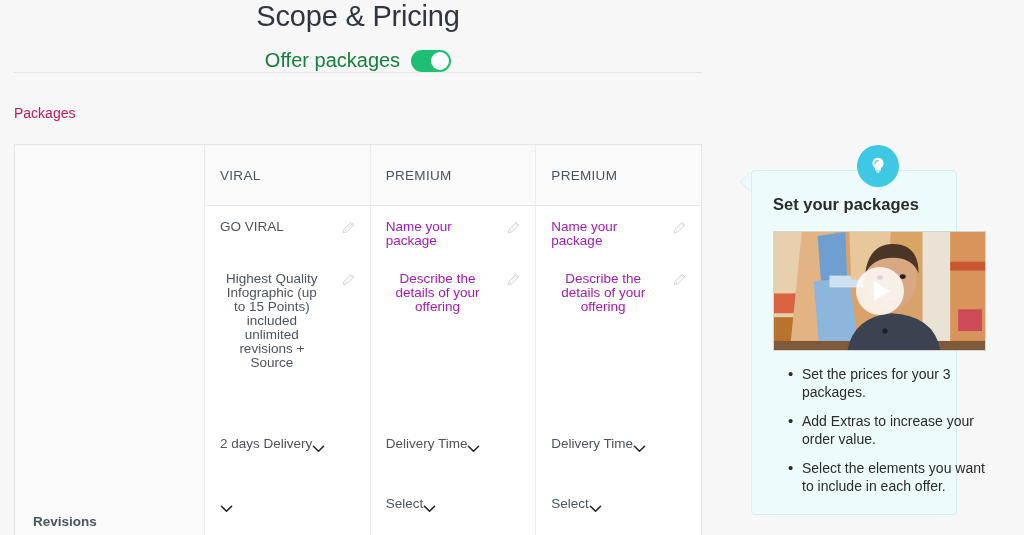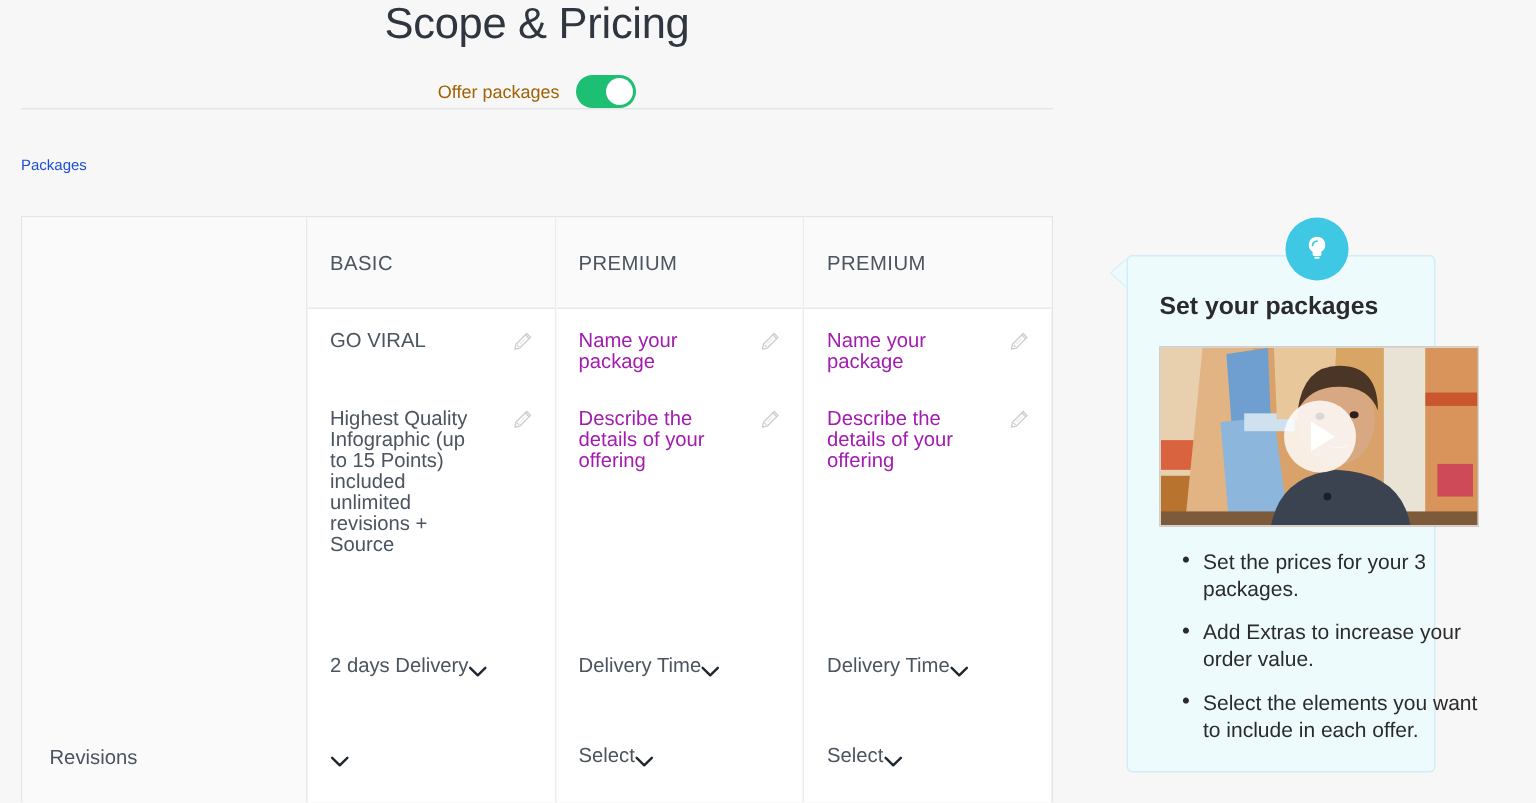--- a/index.html
+++ b/index.html
@@ -13,39 +13,39 @@
 
   
   .header {
     position: absolute; left: 14px; top: 0px; width: 688px; height: 72px;
     display: flex; align-items: center; justify-content: space-between; flex-direction: column;
   }
   .page-title {
     font-size: 29px; font-weight: 400; color: #2f3640; letter-spacing: -0.2px;
   }
   .toggle-wrap { display: flex; align-items: center; gap: 11px; }
-  .toggle-label { font-size: 12px; color: #a16207; }
+  .toggle-label { font-size: 20px; color: #15803d; }
   .toggle {
     width: 40px; height: 22px; border-radius: 11px;
     background: #1dbf73; position: relative; cursor: pointer;
     box-shadow: inset 0 0 0 0 rgba(0,0,0,.05);
   }
   .toggle .knob {
     position: absolute; right: 2px; top: 2px;
     width: 18px; height: 18px; border-radius: 50%; background: #ffffff;
   }
   .divider {
     position: absolute; left: 14px; top: 72px; width: 688px; height: 1px;
     background: #e4e5e7;
   }
 
   
   .section-title {
     position: absolute; left: 14px; top: 105px;
-    font-size: 10px; color: #1d4ed8;
+    font-size: 14px; color: #be185d;
   }
 
   
   .table {
     position: absolute; left: 14px; top: 144px; width: 688px; height: 391px;
     background: #ffffff; border: 1px solid #e4e5e7; border-bottom: none;
     display: flex;
   }
   .col-left {
     width: 190px; flex: 0 0 190px; background: #fafafa;
@@ -64,21 +64,21 @@
     font-size: 13.5px; letter-spacing: 0.3px; color: #4b545f;
   }
   .left-head { height: 61px; background: #fafafa; }
 
   .row-name {
     height: 62px; padding: 14px 15px 0 15px;
     display: flex; align-items: flex-start; gap: 6px;
   }
   .row-desc {
     height: 145px; padding: 4px 15px 0 15px;
-    display: flex; align-items: flex-start; gap: 18px;
+    display: flex; align-items: flex-start; gap: 18px; text-align: center;
   }
   .cell-text {
     flex: 1 1 auto; font-size: 13.5px; line-height: 14px; color: #4b545f;
     word-wrap: break-word;
   }
   .cell-text.placeholder { color: #a21caf; }
   .desc-text { line-height: 14px; }
 
   .pencil { flex: 0 0 13px; width: 13px; height: 13px; margin-top: 1px; opacity: .85; }
   .pencil svg { display: block; }
@@ -86,21 +86,21 @@
   .row-select {
     height: 60px; padding: 0 15px;
     display: flex; align-items: center; justify-content: flex-start;
   }
   .sel-text { font-size: 13.5px; color: #4b545f; }
   .chev { width: 13px; height: 8px; flex: 0 0 13px; }
 
   .left-label {
     position: absolute; left: 18px; font-size: 13.5px; color: #4b545f;
   }
-  .left-revisions { top: 352px; }
+  .left-revisions { top: 369px; font-weight: bold; }
 
   
   .tip-card {
     position: absolute; left: 751px; top: 170px; width: 206px; height: 345px;
     background: #edfbfd; border: 1px solid #cfeef5; border-radius: 4px;
   }
   .tip-arrow {
     position: absolute; left: 741px; top: 172px;
     width: 0; height: 0;
     border-top: 10px solid transparent;
@@ -169,21 +169,21 @@
 
   <div class="table">
 
     <div class="col-left">
       <div class="left-head"></div>
       <div class="left-label left-revisions">Revisions</div>
     </div>
 
     <div id="pkg-columns" style="display:contents"><div class="col-pkg">
           <div class="pkg-head">
-            <span class="pkg-head-label">BASIC</span>
+            <span class="pkg-head-label">VIRAL</span>
           </div>
           <div class="row-name">
             <span class="cell-text">GO VIRAL</span>
             <span class="pencil">
               <svg width="13" height="13" viewBox="0 0 16 16" aria-hidden="true">
                 <path d="M11.2 1.6 L14.4 4.8 L5.6 13.6 L1.6 14.4 L2.4 10.4 Z" fill="none" stroke="#c2c4c7" stroke-width="1.1" stroke-linejoin="round"></path>
                 <path d="M10.1 2.7 L13.3 5.9" fill="none" stroke="#c2c4c7" stroke-width="1.1"></path>
                 <path d="M3.4 11.0 L5.0 12.6" fill="none" stroke="#c2c4c7" stroke-width="1.1"></path>
                 <path d="M4.3 9.2 L8.9 4.6 M5.5 10.4 L10.1 5.8" fill="none" stroke="#d6d8da" stroke-width="0.8"></path>
               </svg>

